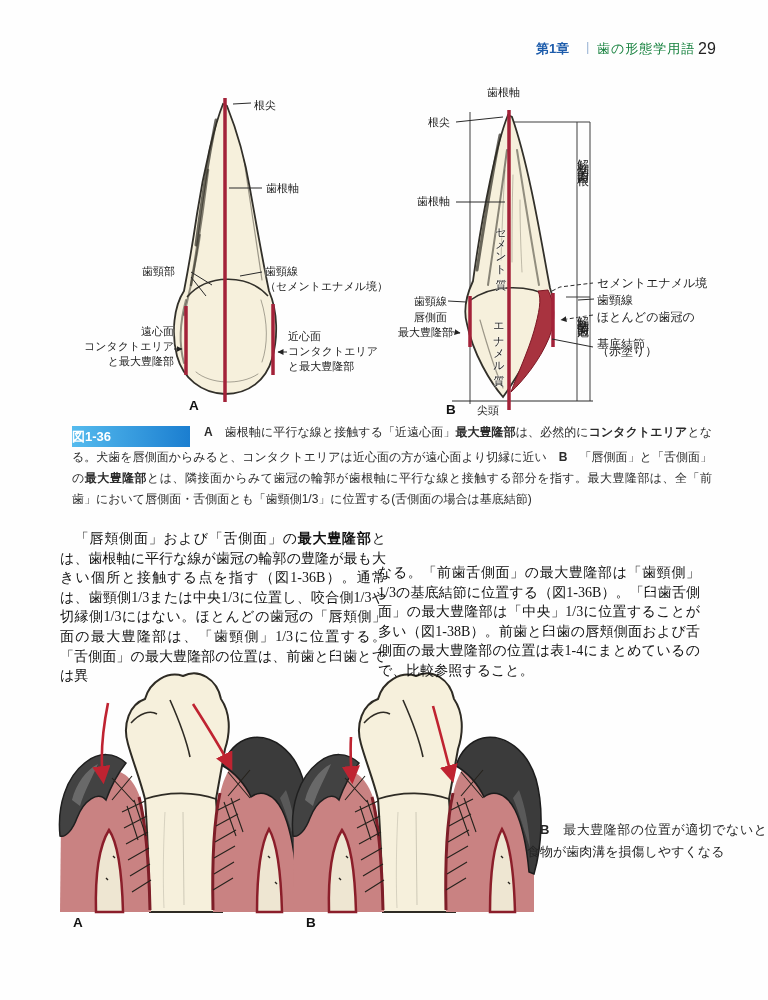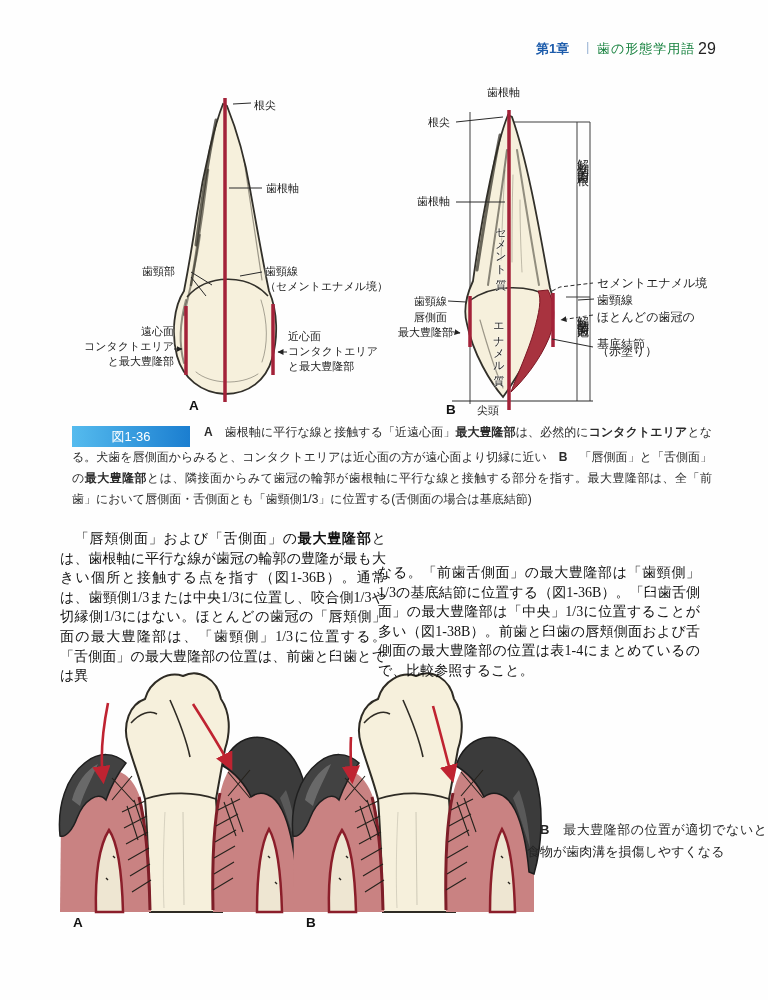--- a/index.html
+++ b/index.html
@@ -17,21 +17,21 @@
   .dlabel{position:absolute;font-size:11px;line-height:14px;color:#1c1c1c;white-space:nowrap;
           text-shadow:0 0 2px #fff,0 0 2px #fff;}
   .sm{font-size:12px;}
   .vtext{writing-mode:vertical-rl;text-orientation:upright;}
   .lblock{line-height:15px;}
   .r{text-align:right;}
   .tag{position:absolute;font-weight:bold;font-size:13.5px;color:#111;}
 
   
   .badge{display:inline-block;background:linear-gradient(90deg,#55bbee,#1b7ed0);color:#fff;
-         font-weight:normal;text-align:center;}
+         font-weight:bold;text-align:left;}
   .badge-lg{width:118px;height:21px;line-height:21px;font-size:13px;margin-right:14px;vertical-align:-5px;}
   .badge-sm{width:92px;height:22px;line-height:22px;font-size:12.5px;margin-right:9px;vertical-align:-6px;}
 
   .cap136{position:absolute;left:72px;top:422px;width:640px;font-size:12px;line-height:21px;
           color:#2b2b2b;text-align:justify;}
   .cap-b{font-weight:bold;}
 
   .bodycol{position:absolute;top:529px;margin:0;font-family:"Liberation Serif","DejaVu Serif",serif;
            font-size:14px;line-height:19.6px;color:#111;text-align:justify;}
   .col-left{left:60px;width:326px;}

